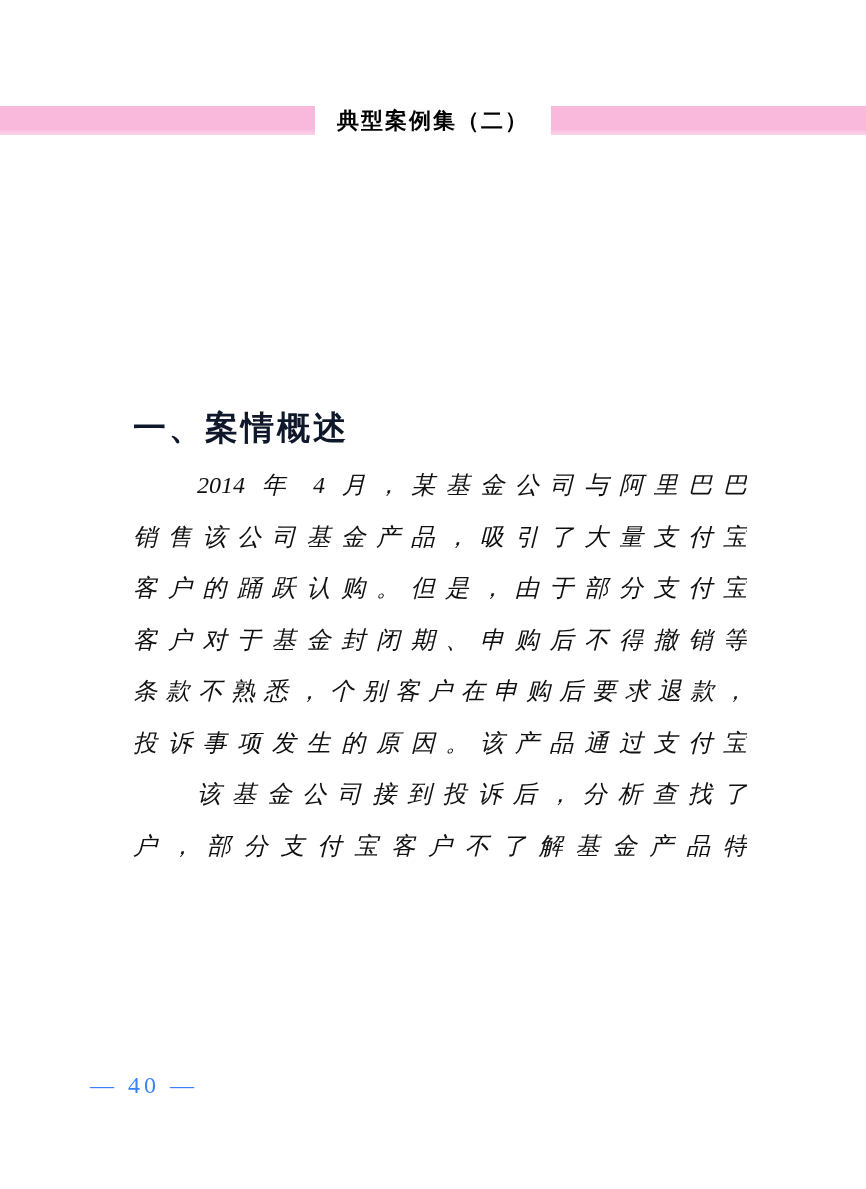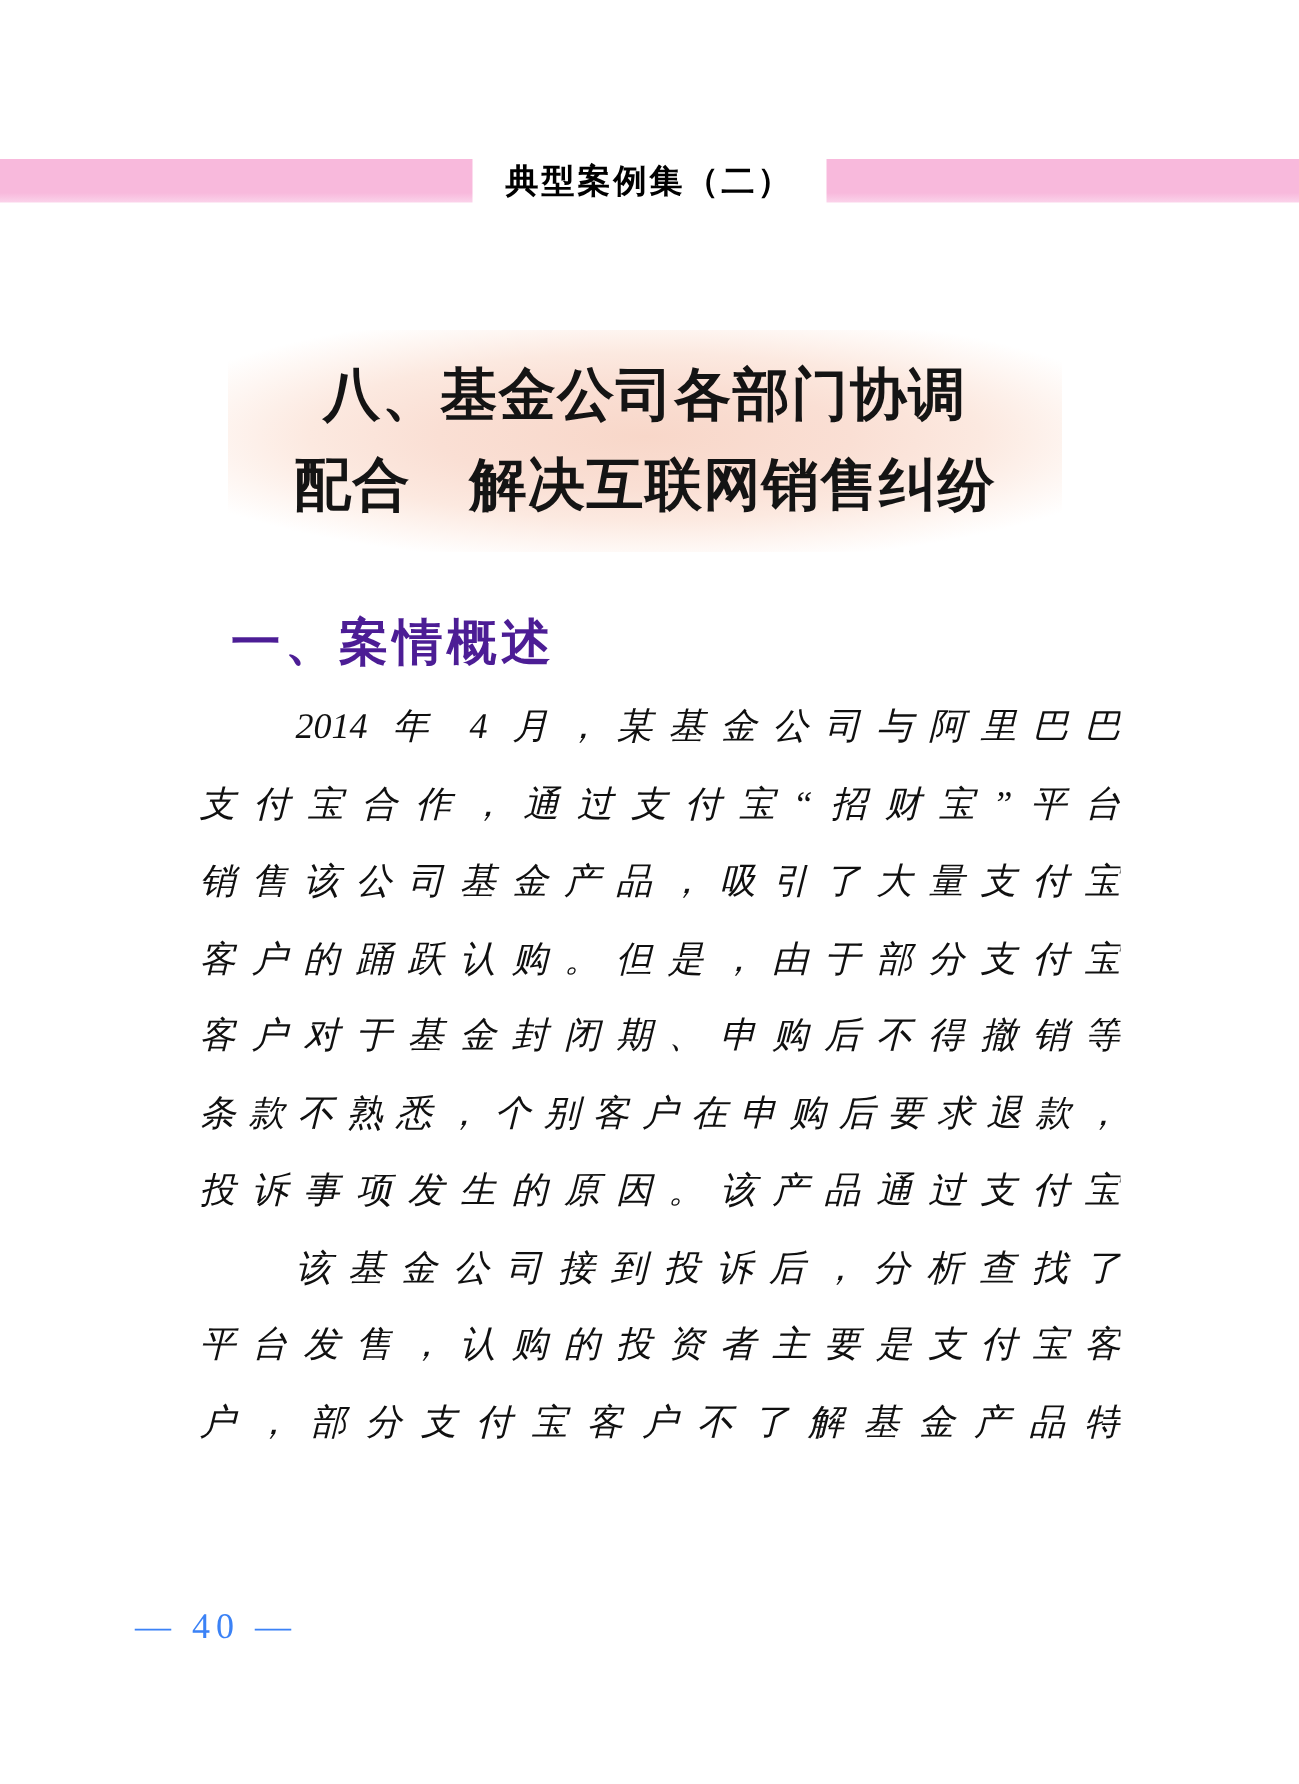--- a/index.html
+++ b/index.html
@@ -89,35 +89,29 @@
 </style>
 </head>
 <body>
 
 <div class="page">
 
   <div class="band">
     <div class="band-label">典型案例集（二）</div>
   </div>
 
-  <div class="chapter">
-    <div class="chapter-line first">八、基金公司各部门协调</div>
-    <div class="chapter-line">配合　解决互联网销售纠纷</div>
-  </div>
 
-  <div class="section-heading" style="color:#4c1d95;margin-left:21px;">一、案情概述</div>
+  <div class="section-heading" style="color:#0f172a;">一、案情概述</div>
 
   <div class="body-col">
     <div class="bline indent">2014 年 4 月，某基金公司与阿里巴巴</div>
-    <div class="bline">支付宝合作，通过支付宝“招财宝”平台</div>
     <div class="bline">销售该公司基金产品，吸引了大量支付宝</div>
     <div class="bline">客户的踊跃认购。但是，由于部分支付宝</div>
     <div class="bline">客户对于基金封闭期、申购后不得撤销等</div>
     <div class="bline">条款不熟悉，个别客户在申购后要求退款，</div>
     <div class="bline">投诉事项发生的原因。该产品通过支付宝</div>
     <div class="bline indent">该基金公司接到投诉后，分析查找了</div>
-    <div class="bline">平台发售，认购的投资者主要是支付宝客</div>
     <div class="bline">户，部分支付宝客户不了解基金产品特</div>
   </div>
 
   <div class="folio">— 40 —</div>
 
 </div>
 
 </body></html>

